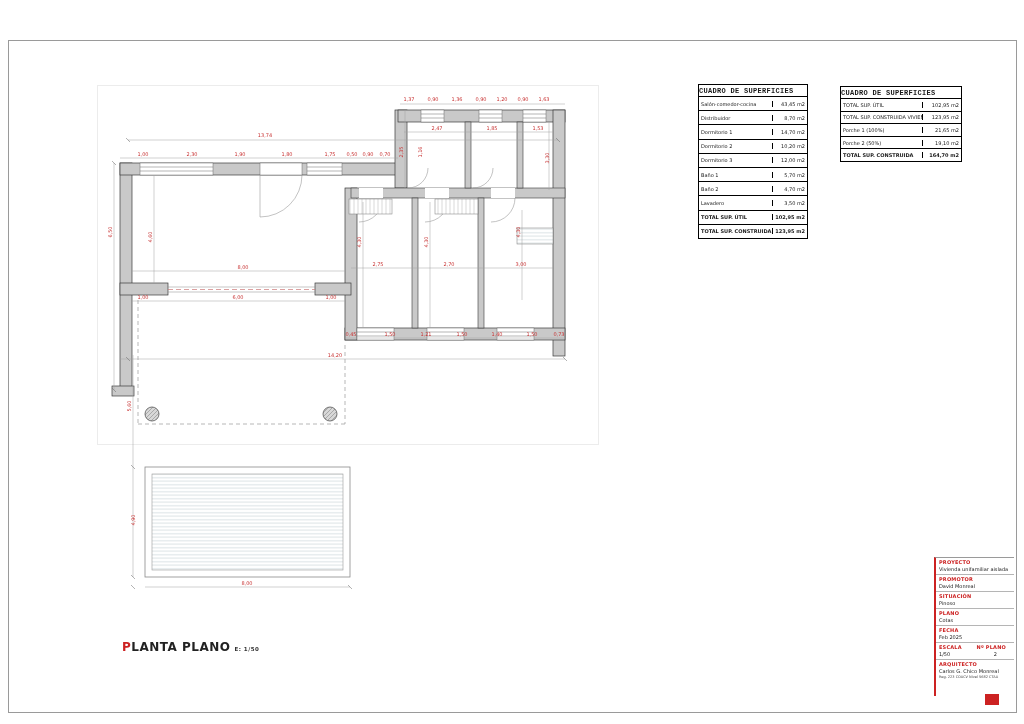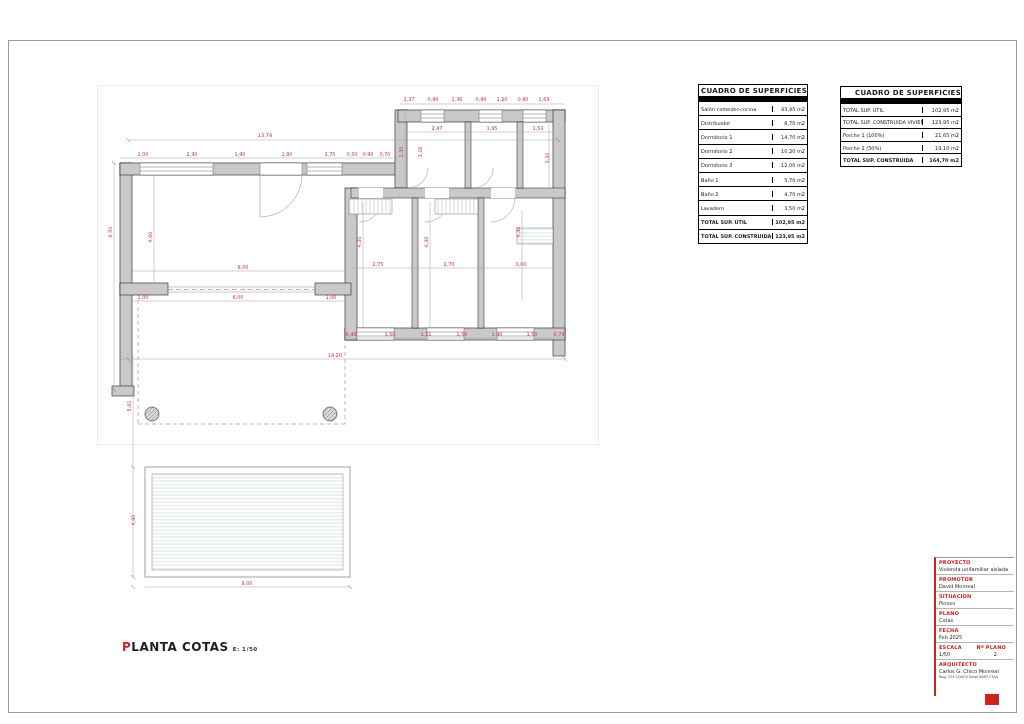--- a/index.html
+++ b/index.html
@@ -6,22 +6,22 @@
   #page{position:relative;width:1024px;height:724px;background:#ffffff;overflow:hidden;
         font-family:"DejaVu Sans",sans-serif;color:#1a1a1a;}
   #sheet-frame{position:absolute;left:8px;top:40px;width:1007px;height:671px;
         border:1px solid #9a9a9a;}
   #plan-bounds{position:absolute;left:97px;top:85px;width:500px;height:358px;
         border:1px solid #ececec;}
   svg{position:absolute;left:0;top:0;}
   svg text.dim{font-family:"DejaVu Sans",sans-serif;font-size:5px;}
   
   .stable{position:absolute;background:#fff;border:1px solid #000;font-size:5px;}
-  .stable .ttitle{border-bottom:6px solid #000000;text-align:right;font-weight:bold;
-        font-size:7px;padding:2px 0 1px;letter-spacing:.3px;}
+  .stable .ttitle{border-bottom:1px solid #000000;text-align:left;font-weight:bold;
+        font-size:7px;padding:2px 0 1px;letter-spacing:.3px;font-family:Liberation Mono, monospace;}
   .trow{display:flex;border-bottom:1px solid #000;align-items:center;}
   .trow:last-child{border-bottom:none;}
   .trow .tl{flex:1;padding:0 2px;white-space:nowrap;overflow:hidden;}
   .trow .tv{width:30px;border-left:1px solid #000;text-align:right;padding:0 2px;white-space:nowrap;}
   .trow.strong{font-weight:bold;}
   #table-1{left:698px;top:84px;width:108px;}
   #table-1 .trow{height:13.2px;}
   #table-2{left:840px;top:86px;width:120px;}
   #table-2 .trow{height:11.6px;}
   #table-2 .tv{width:34px;}
@@ -304,16 +304,16 @@
     <div class="tb-section" style="border-bottom:none;">
       <div class="tb-label">ARQUITECTO</div>
       <div class="tb-value">Carlos G. Chico Monreal</div>
       <div class="tb-reg">Reg. 223 COACV Nivel 5682 CTAA</div>
     </div>
   </div>
 
   <div id="stamp"></div>
 
   <div id="plan-caption">
-    <span class="cap-first">P</span><span>LANTA COTAS</span><span class="cap-scale">E: 1/50</span>
+    <span class="cap-first">P</span><span>LANTA PLANO</span><span class="cap-scale">E: 1/50</span>
   </div>
 
 </div>
 
 </body></html>

